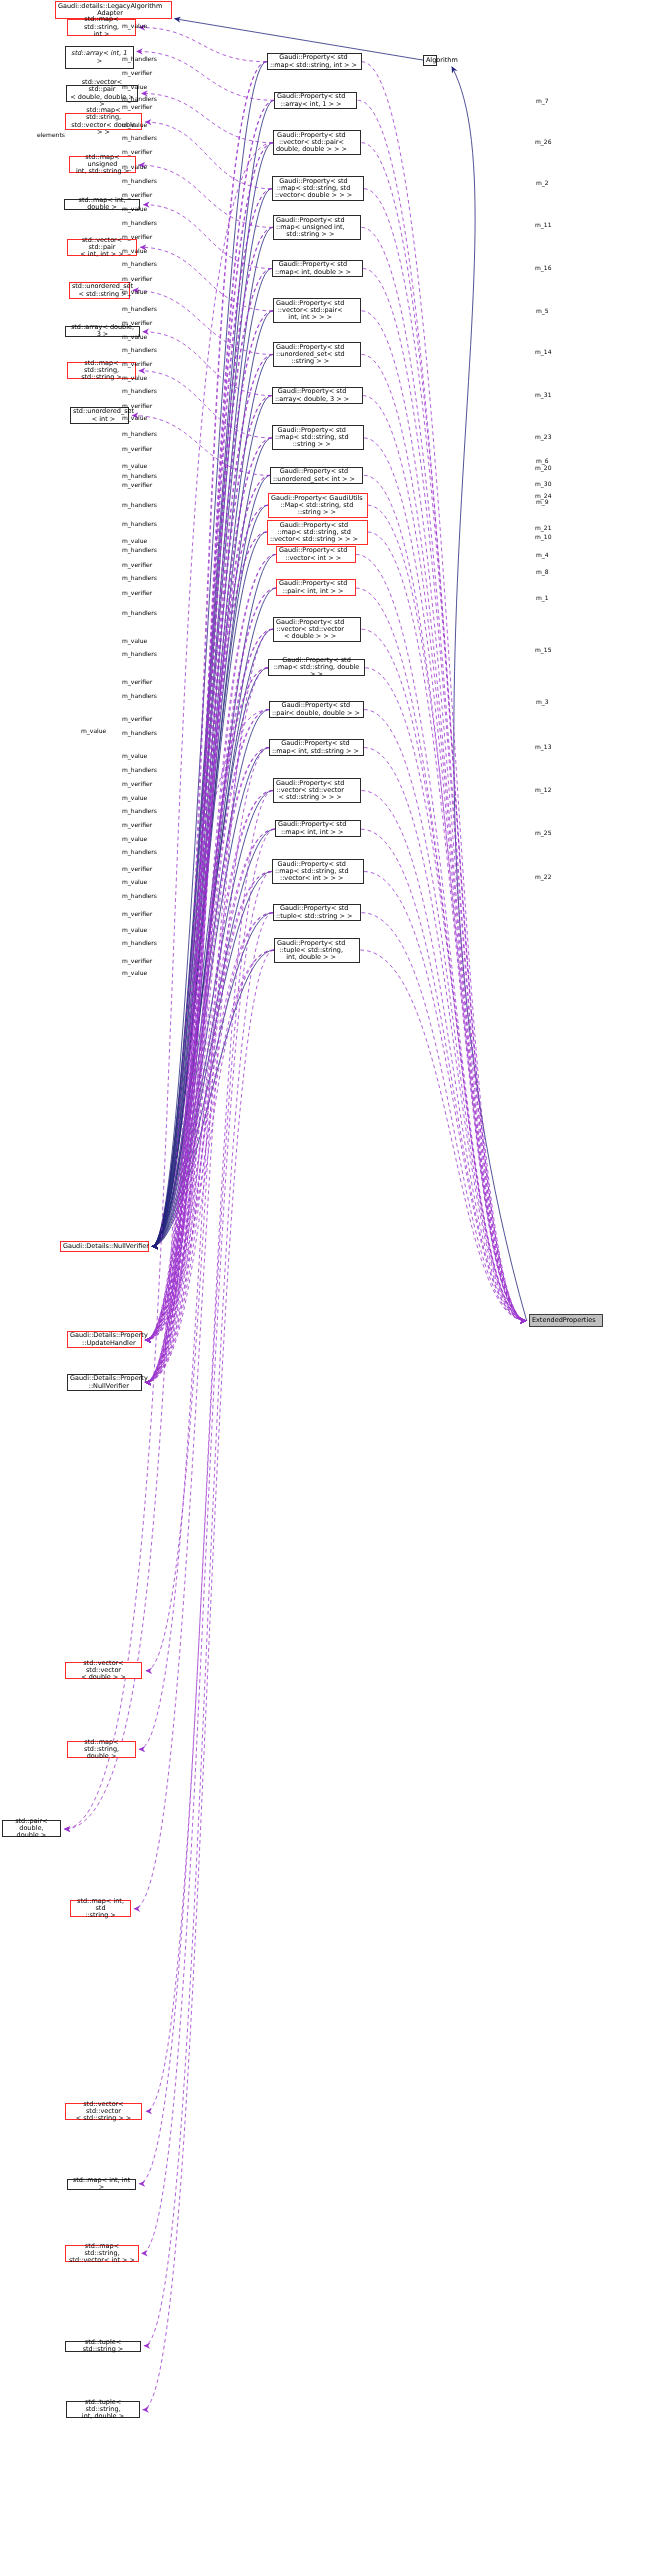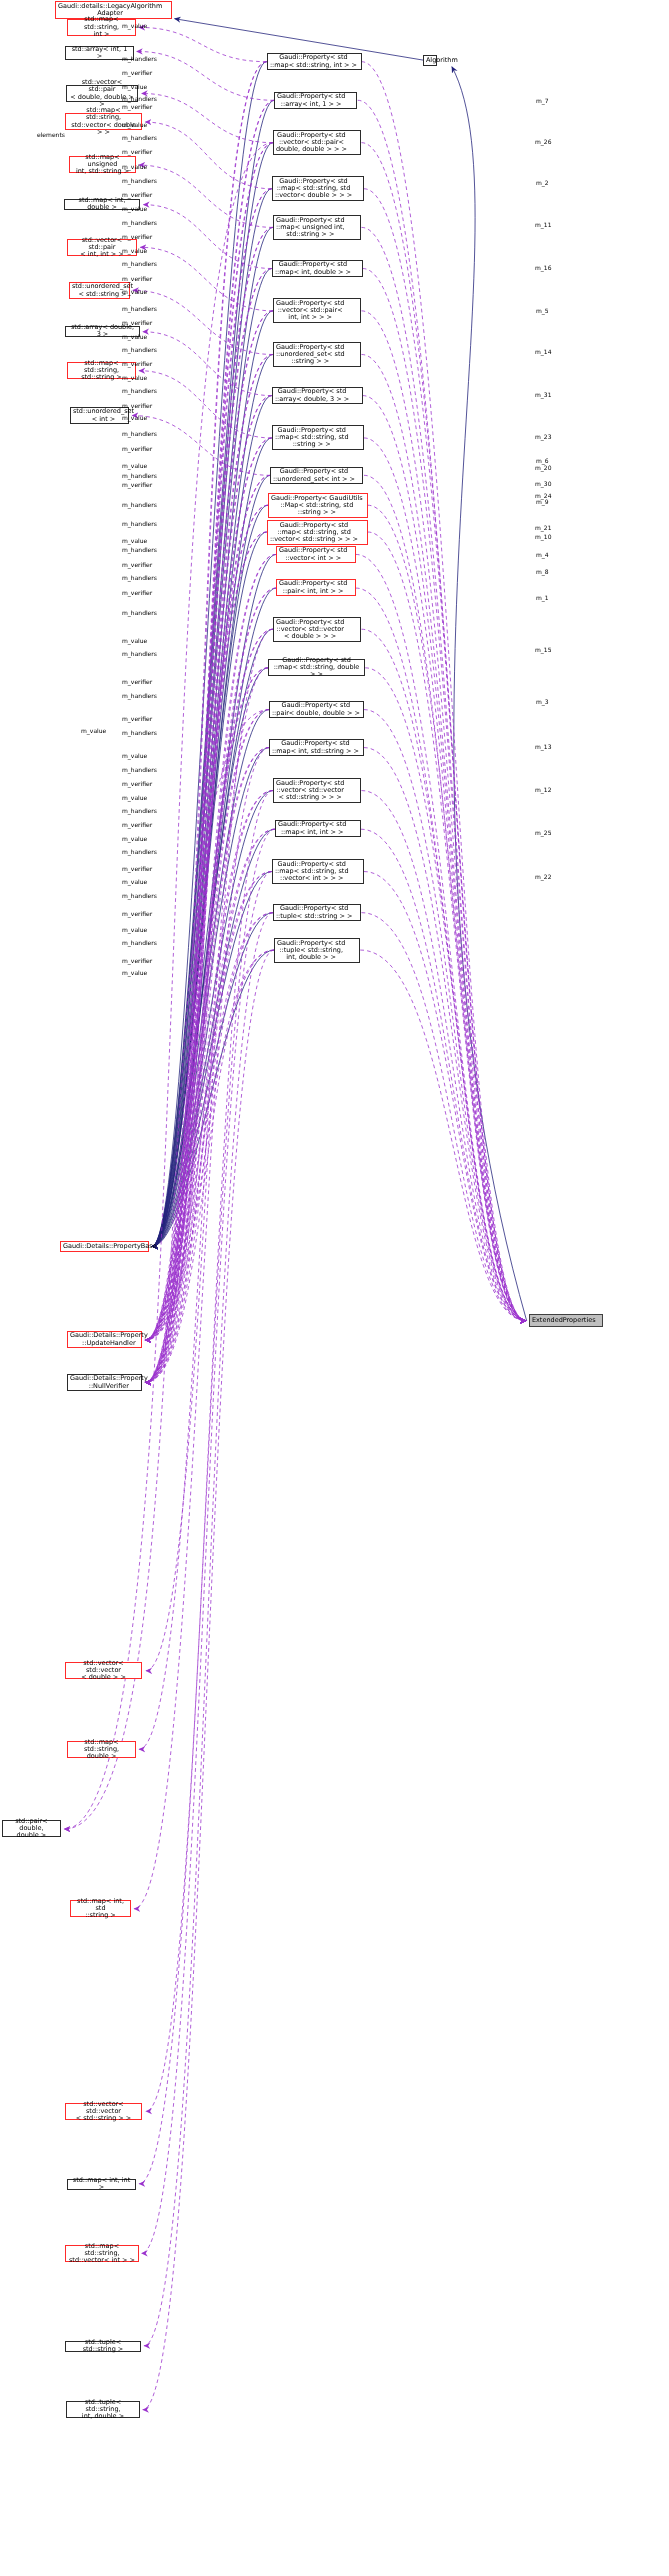--- a/index.html
+++ b/index.html
@@ -154,21 +154,21 @@
   <div id="nodes">
       <div class="node n-red" style="left: 55px; top: 1.2px; width: 117px; height: 17.4px;">
         <span>Gaudi::details::LegacyAlgorithm<br>Adapter</span>
       </div>
       <div class="node n-black" style="left: 423px; top: 55px; width: 14px; height: 10.6px;">
         <span>Algorithm</span>
       </div>
       <div class="node n-red" style="left: 67px; top: 18.7px; width: 69px; height: 17.4px;">
         <span>std::map&lt; std::string,<br>int &gt;</span>
       </div>
-      <div class="node n-black" style="left: 65px; top: 46px; width: 69px; height: 14px;">
+      <div class="node n-black" style="left: 65px; top: 46px; width: 69px; height: 23px; font-style: italic;">
         <span>std::array&lt; int, 1 &gt;</span>
       </div>
       <div class="node n-black" style="left: 66px; top: 85px; width: 72px; height: 17.4px;">
         <span>std::vector&lt; std::pair<br>&lt; double, double &gt; &gt;</span>
       </div>
       <div class="node n-red" style="left: 65px; top: 113px; width: 77px; height: 17.4px;">
         <span>std::map&lt; std::string,<br>std::vector&lt; double &gt; &gt;</span>
       </div>
       <div class="node n-red" style="left: 69px; top: 156px; width: 67px; height: 17.4px;">
         <span>std::map&lt; unsigned<br>int, std::string &gt;</span>
@@ -185,21 +185,21 @@
       <div class="node n-black" style="left: 65px; top: 326px; width: 75px; height: 10.6px;">
         <span>std::array&lt; double, 3 &gt;</span>
       </div>
       <div class="node n-red" style="left: 67px; top: 362px; width: 69px; height: 17.4px;">
         <span>std::map&lt; std::string,<br>std::string &gt;</span>
       </div>
       <div class="node n-black" style="left: 70px; top: 407px; width: 59px; height: 17.4px;">
         <span>std::unordered_set<br>&lt; int &gt;</span>
       </div>
       <div class="node n-red" style="left: 60px; top: 1241px; width: 89px; height: 10.6px;">
-        <span>Gaudi::Details::PropertyBase</span>
+        <span>Gaudi::Details::NullVerifier</span>
       </div>
       <div class="node n-red" style="left: 67px; top: 1331px; width: 75px; height: 17.4px;">
         <span>Gaudi::Details::Property<br>::UpdateHandler</span>
       </div>
       <div class="node n-black" style="left: 67px; top: 1374px; width: 75px; height: 17.4px;">
         <span>Gaudi::Details::Property<br>::NullVerifier</span>
       </div>
       <div class="node n-red" style="left: 65px; top: 1662px; width: 77px; height: 17.4px;">
         <span>std::vector&lt; std::vector<br>&lt; double &gt; &gt;</span>
       </div>

